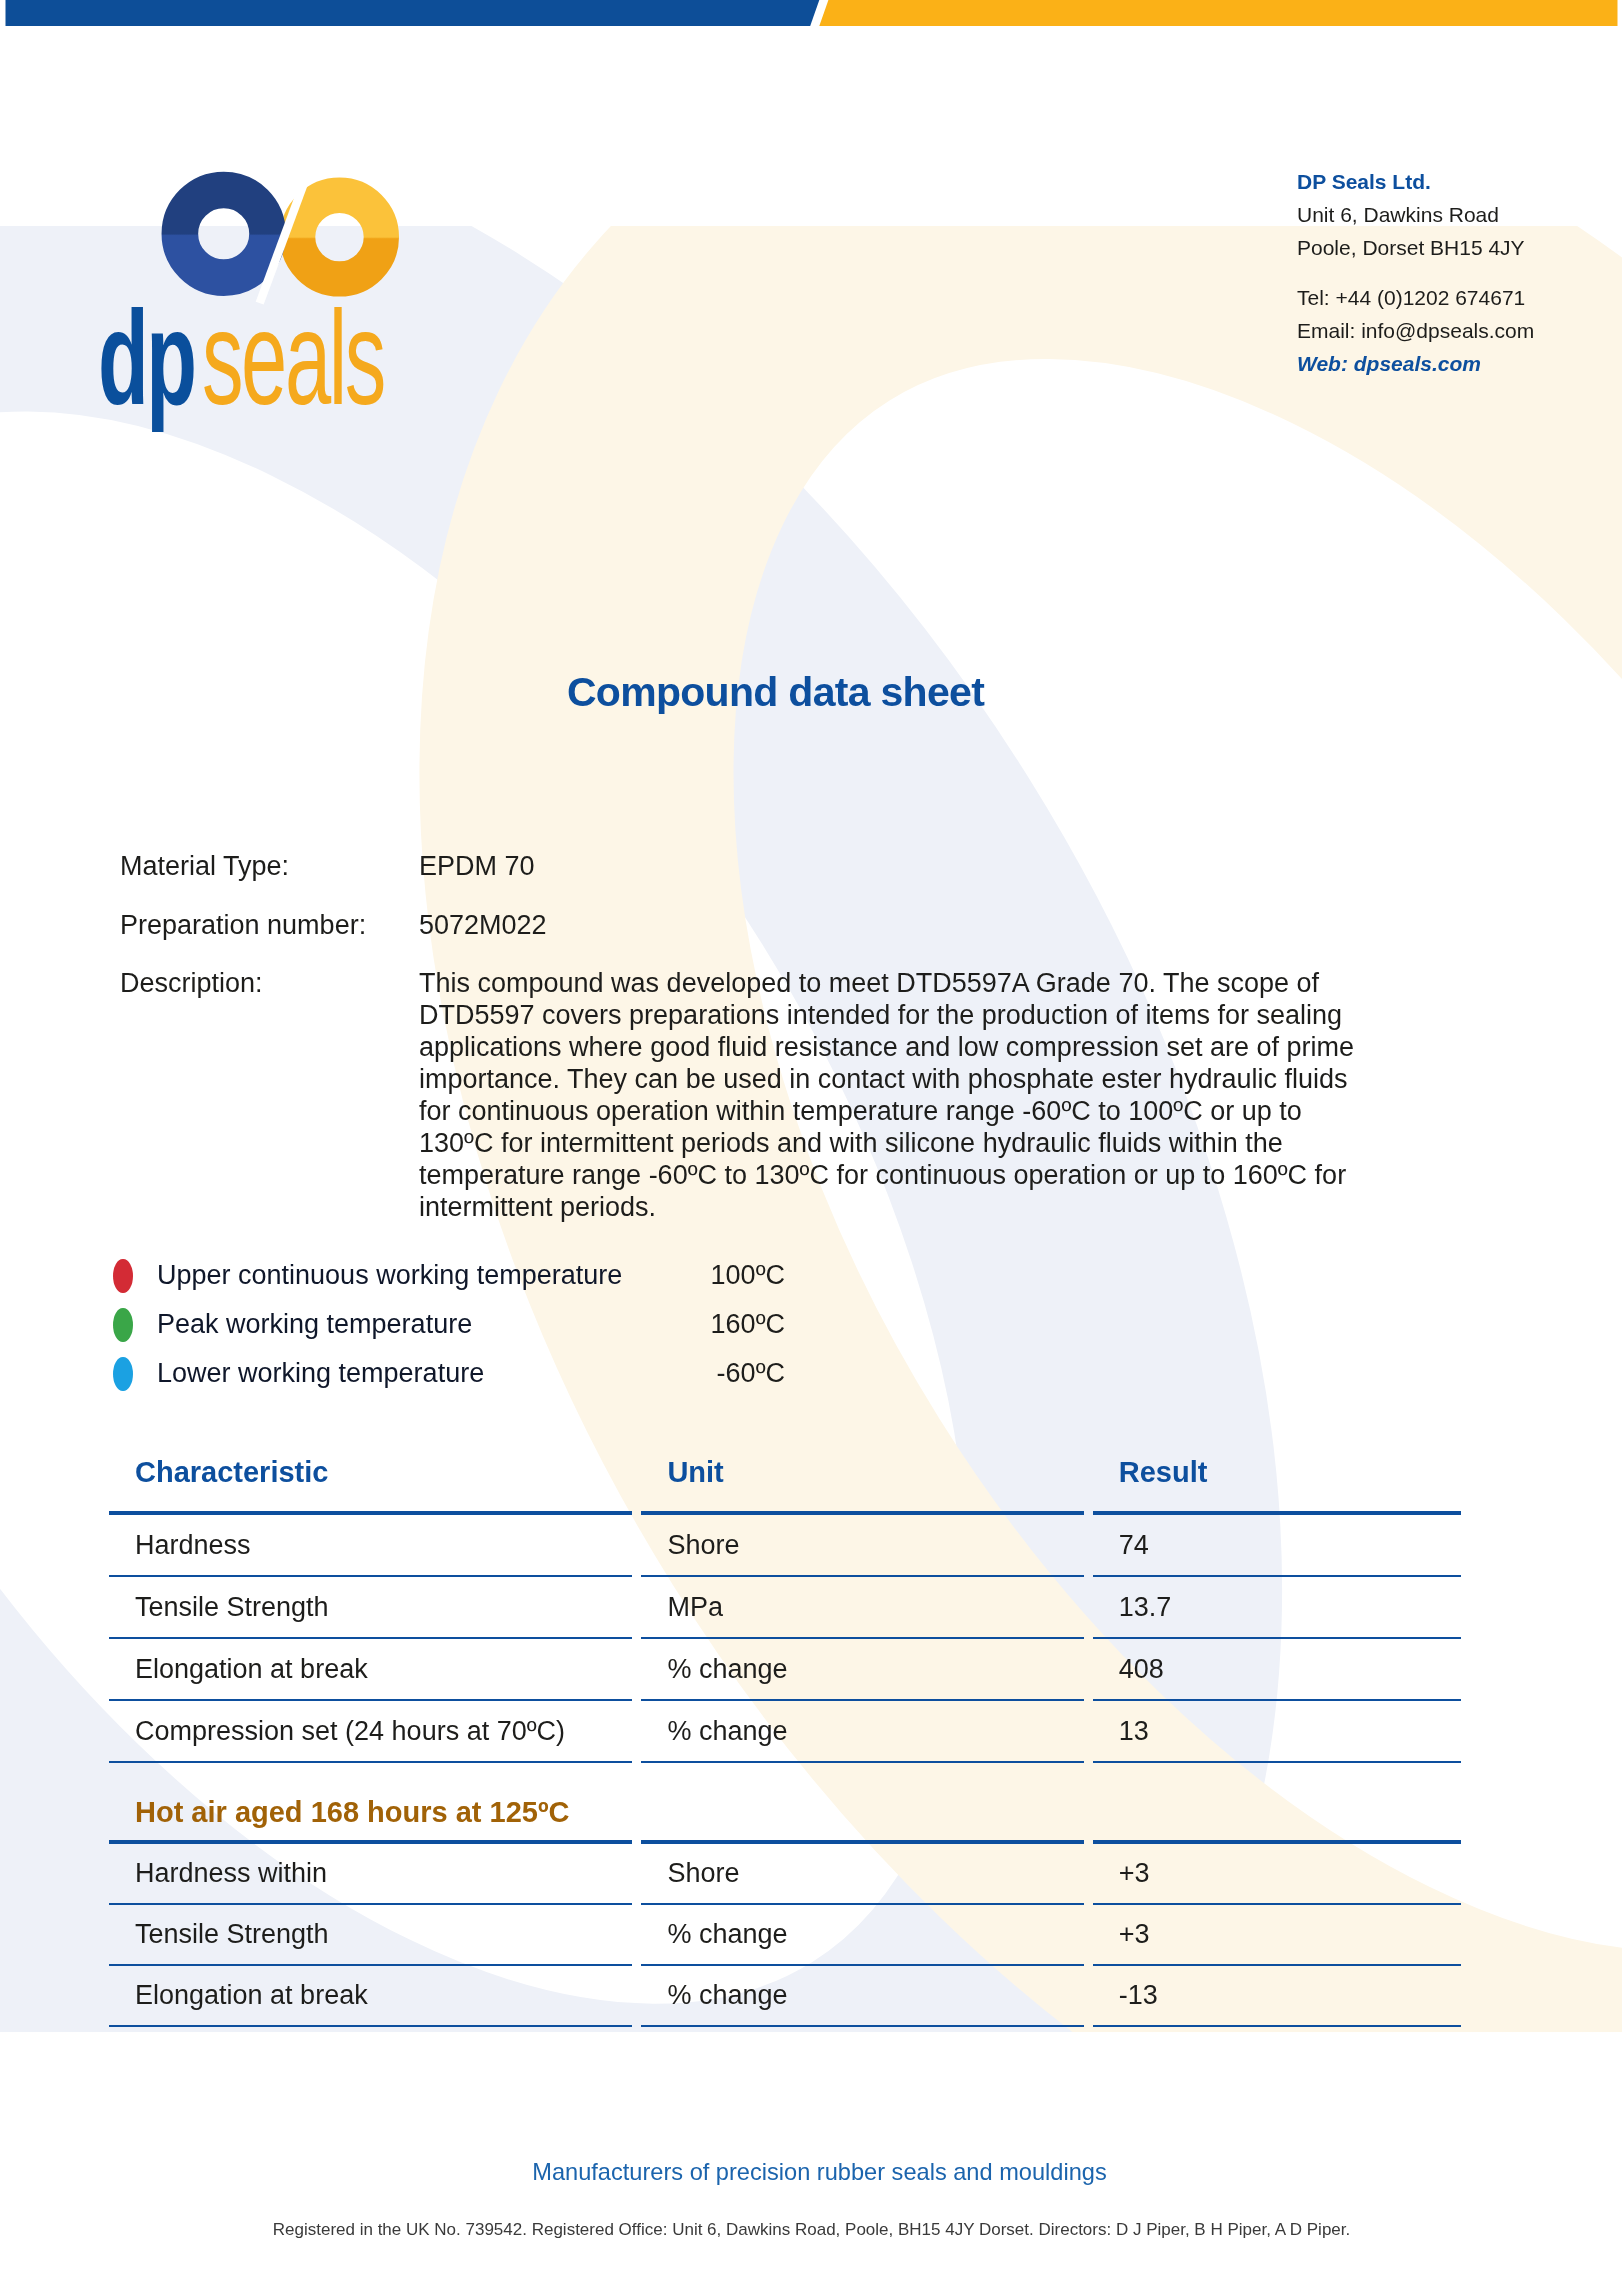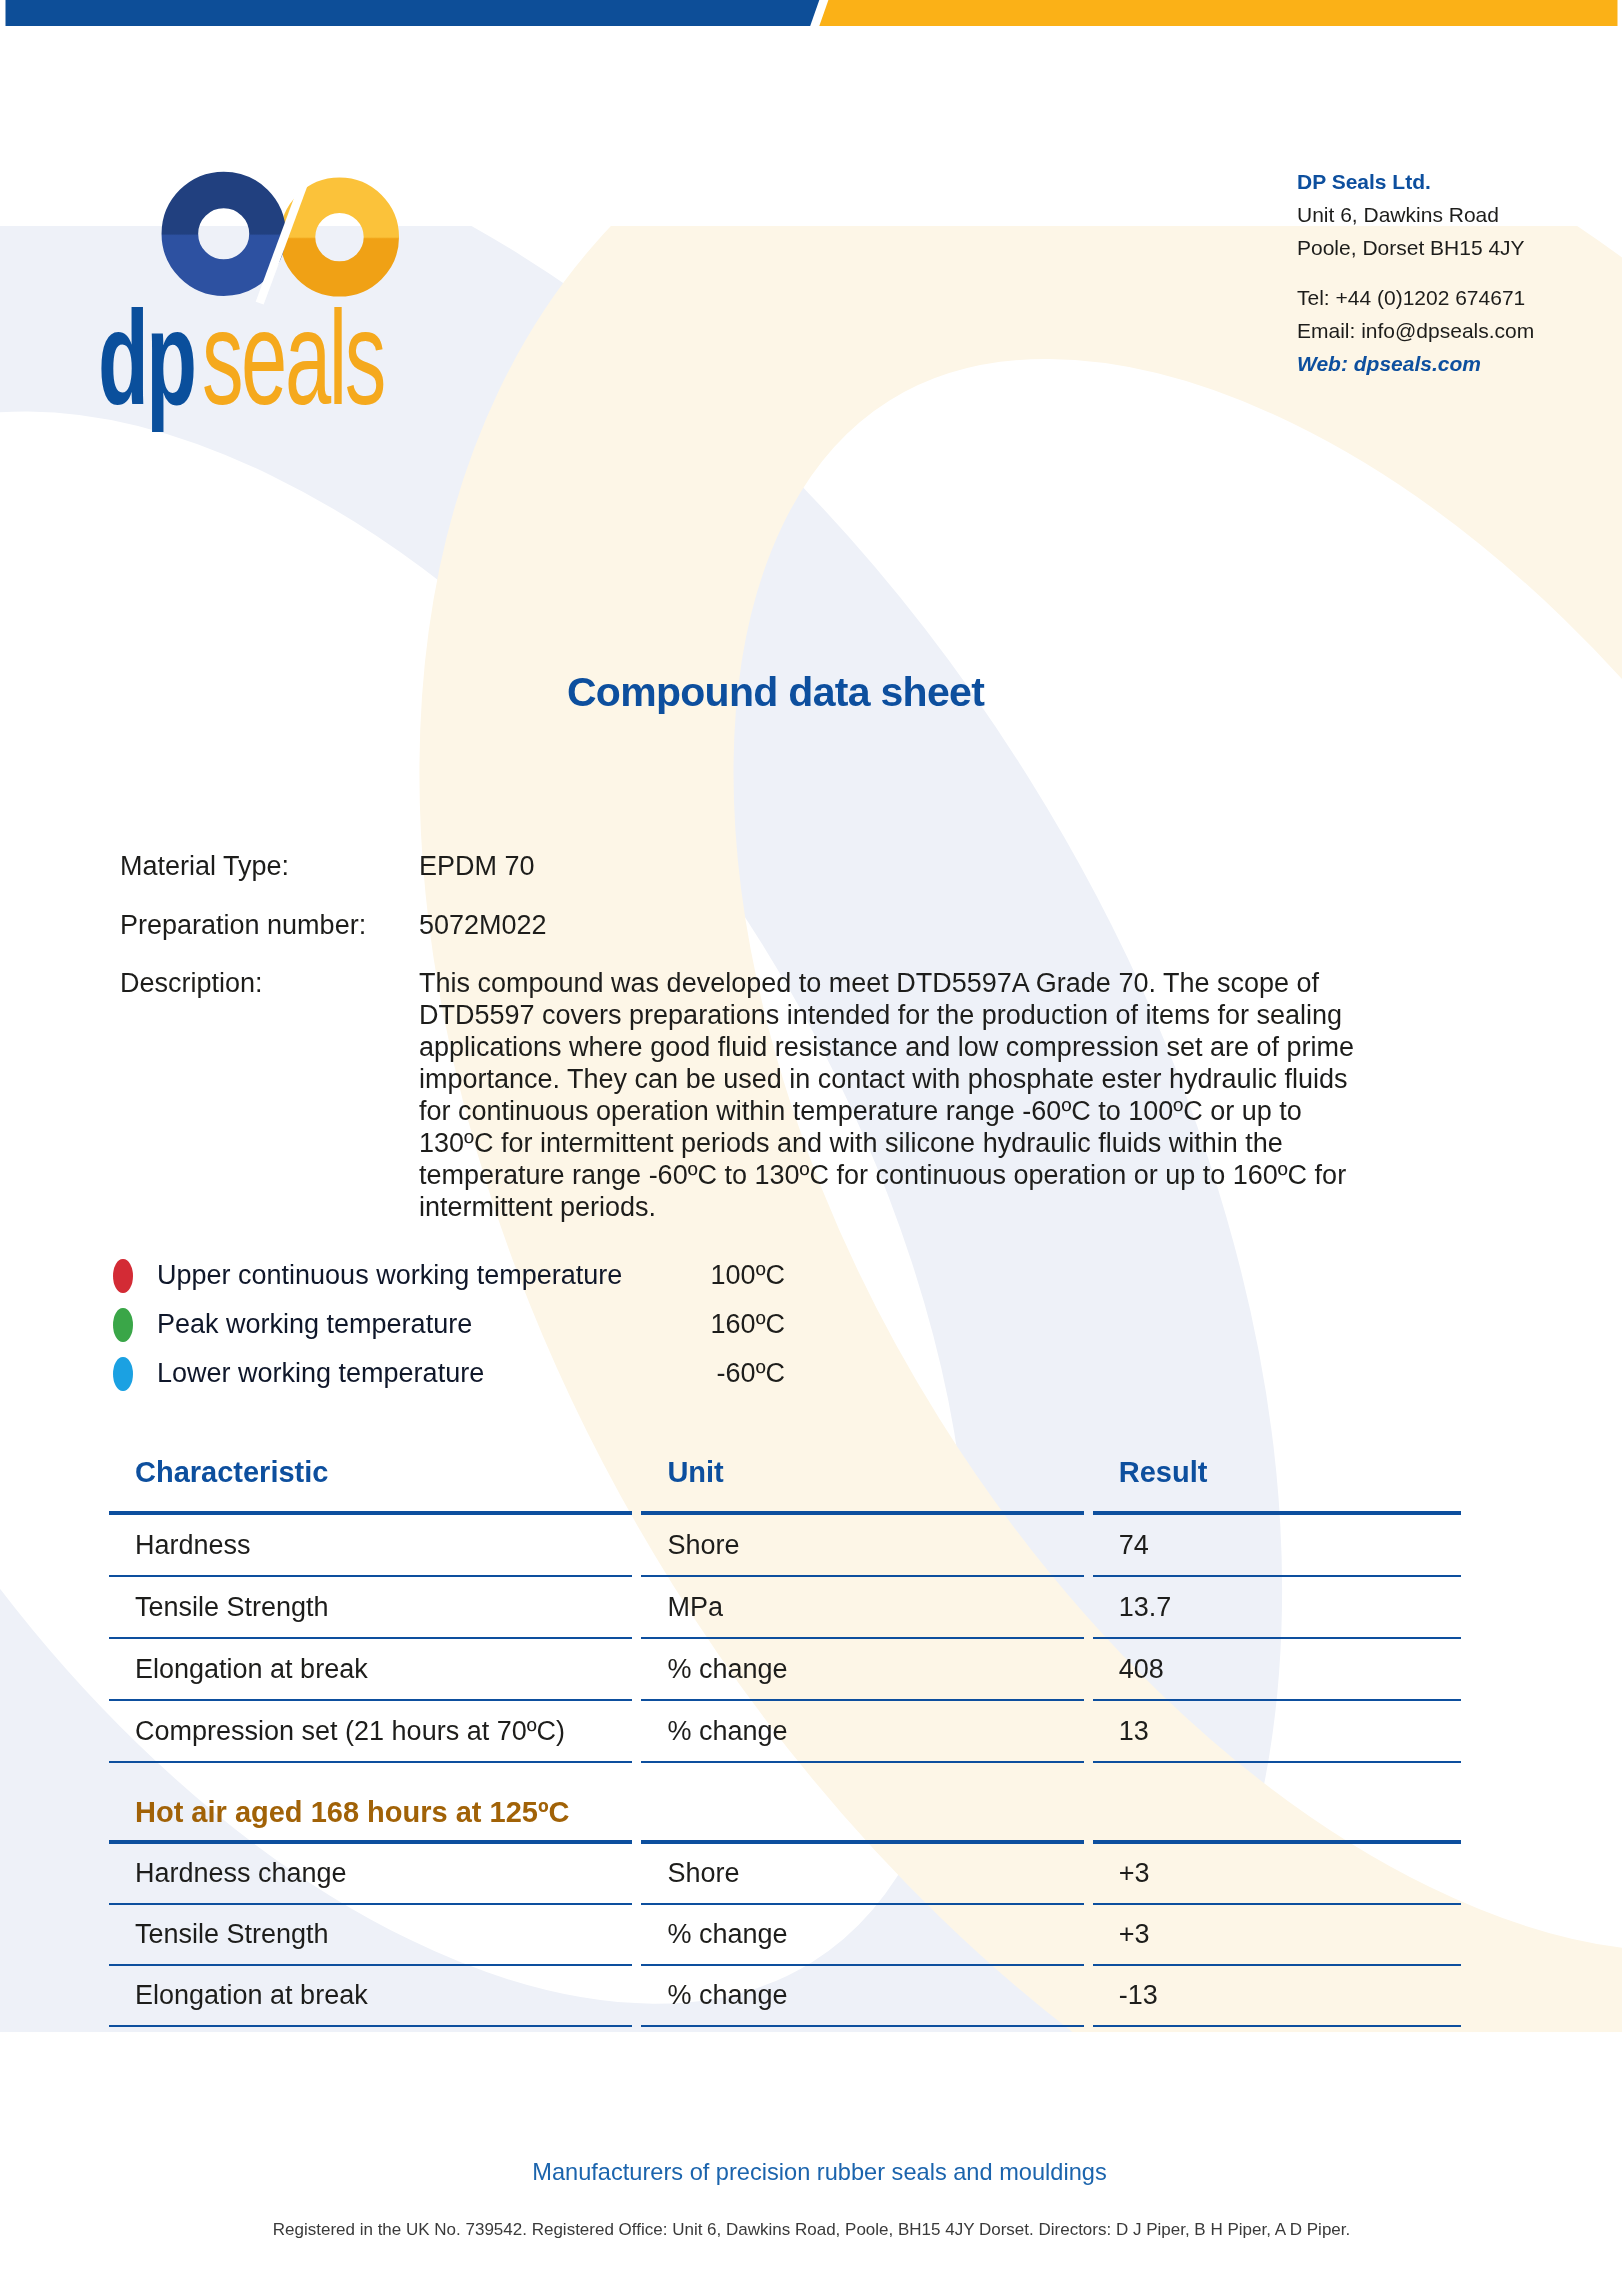--- a/index.html
+++ b/index.html
@@ -162,41 +162,41 @@
       <td>Tensile Strength</td>
       <td>MPa</td>
       <td>13.7</td>
     </tr>
     <tr>
       <td>Elongation at break</td>
       <td>% change</td>
       <td>408</td>
     </tr>
     <tr>
-      <td>Compression set (21 hours at 70ºC)</td>
+      <td>Compression set (24 hours at 70ºC)</td>
       <td>% change</td>
       <td>13</td>
     </tr>
   </tbody>
     </table>
 
   <table class="data aged-table">
     <colgroup>
         <col style="width:523px">
         <col style="width:442px">
         <col style="width:368px">
       </colgroup>
     <tbody>
         <tr>
       <td class="hd">Hot air aged 168 hours at 125ºC</td>
       <td class="hd"></td>
       <td class="hd"></td>
     </tr>
     <tr>
-      <td>Hardness change</td>
+      <td>Hardness within</td>
       <td>Shore</td>
       <td>+3</td>
     </tr>
     <tr>
       <td>Tensile Strength</td>
       <td>% change</td>
       <td>+3</td>
     </tr>
     <tr>
       <td>Elongation at break</td>

